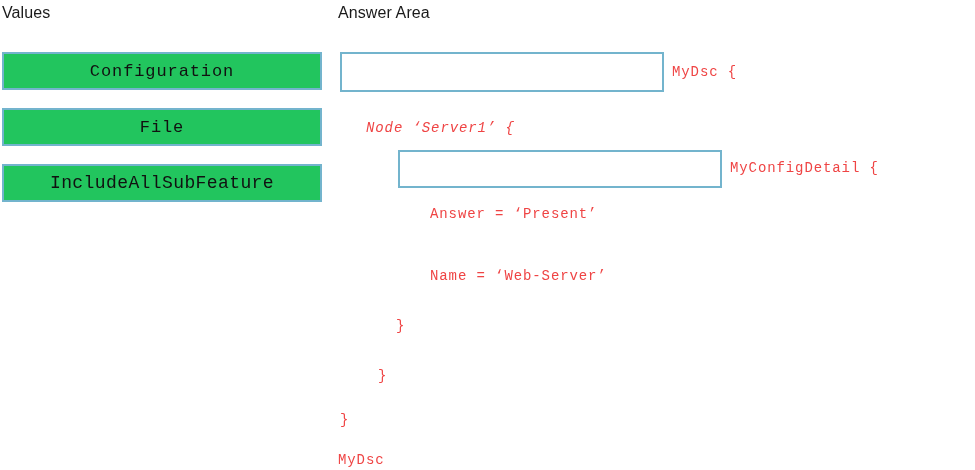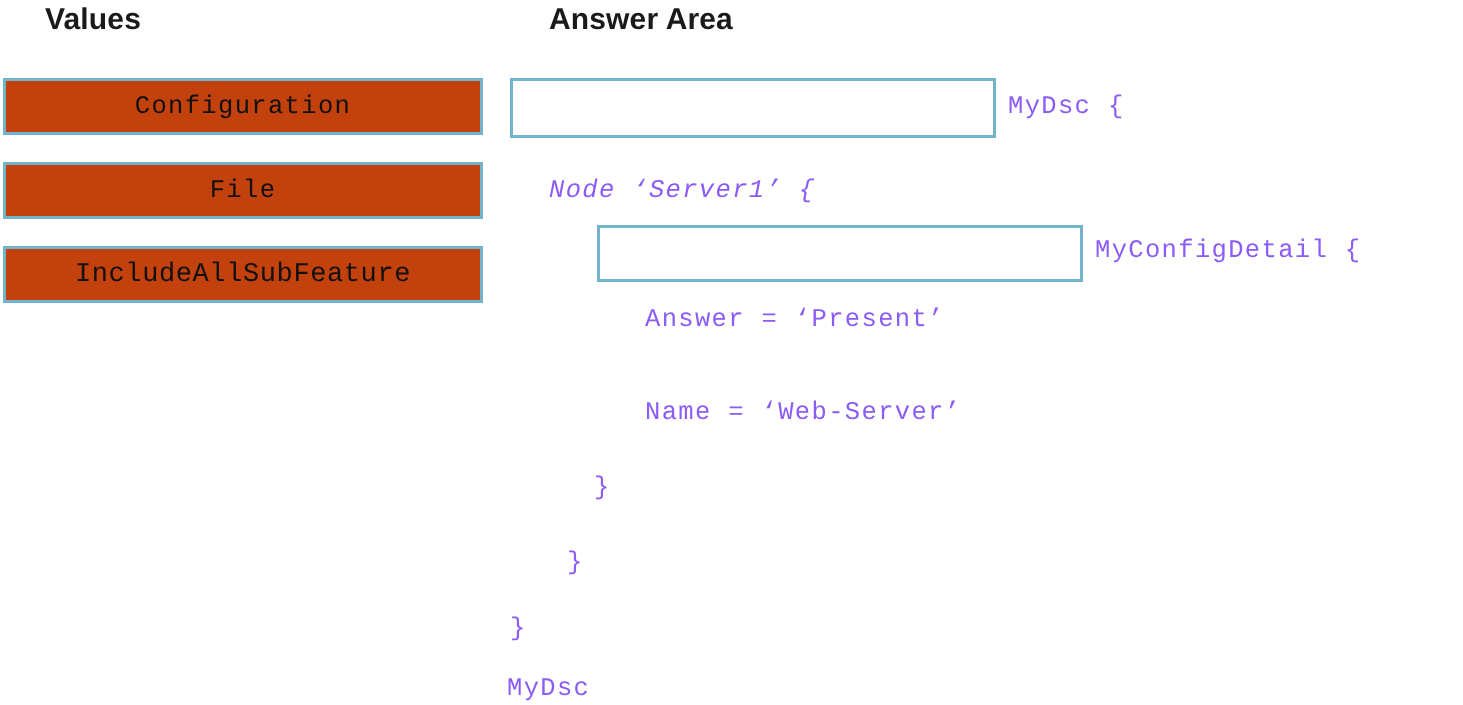--- a/index.html
+++ b/index.html
@@ -14,45 +14,44 @@
     position: relative;
     overflow: hidden;
     font-family: "Liberation Sans", sans-serif;
     color: #000000;
   }
 
   
   .col-heading {
     position: absolute;
     font-family: "Liberation Sans", sans-serif;
-    font-weight: bold;
-    font-size: 20px;
+    font-weight: normal;
+    font-size: 16px;
     line-height: 22px;
     color: #1a1a1a;
     letter-spacing: 0.1px;
     white-space: nowrap;
-    margin-left: 28px;
   }
   #values-heading  { left: 2px;   top: 2px; }
   #answer-heading  { left: 338px; top: 2px; }
 
   
   #values-list {
     position: absolute;
     left: 2px;
     top: 52px;
     width: 320px;
   }
   .value-tile {
     box-sizing: border-box;
     width: 320px;
     height: 38px;
     margin-bottom: 18px;
     border: 2px solid #73b4cd;
-    background: #c2410c;
+    background: #22c55e;
     display: flex;
     align-items: center;
     justify-content: center;
     cursor: move;
   }
   .value-tile .tile-label {
     font-family: "Liberation Mono", "DejaVu Sans Mono", monospace;
     font-size: 17px;
     line-height: 19px;
     color: #111111;
@@ -68,23 +67,23 @@
   #answer-area {
     position: absolute;
     left: 338px;
     top: 44px;
     width: 637px;
     height: 426px;
   }
   .code-line {
     position: absolute;
     font-family: "Liberation Mono", "DejaVu Sans Mono", monospace;
-    font-size: 17px;
+    font-size: 14px;
     line-height: 20px;
-    color: #8b5cf6;
+    color: #ef4444;
     letter-spacing: 0.9px;
     white-space: pre;
   }
   
   .drop-box {
     position: absolute;
     box-sizing: border-box;
     border: 2px solid #73b4cd;
     background: #ffffff;
     cursor: pointer;

